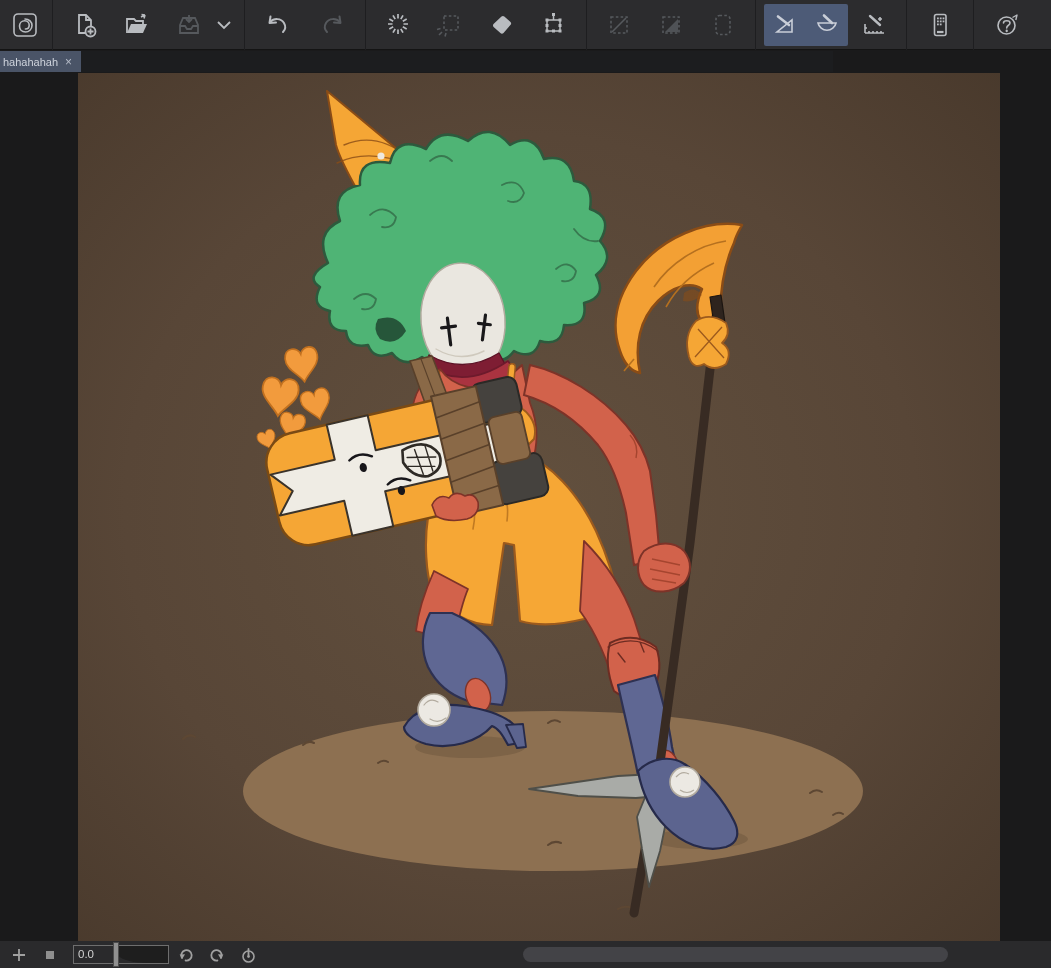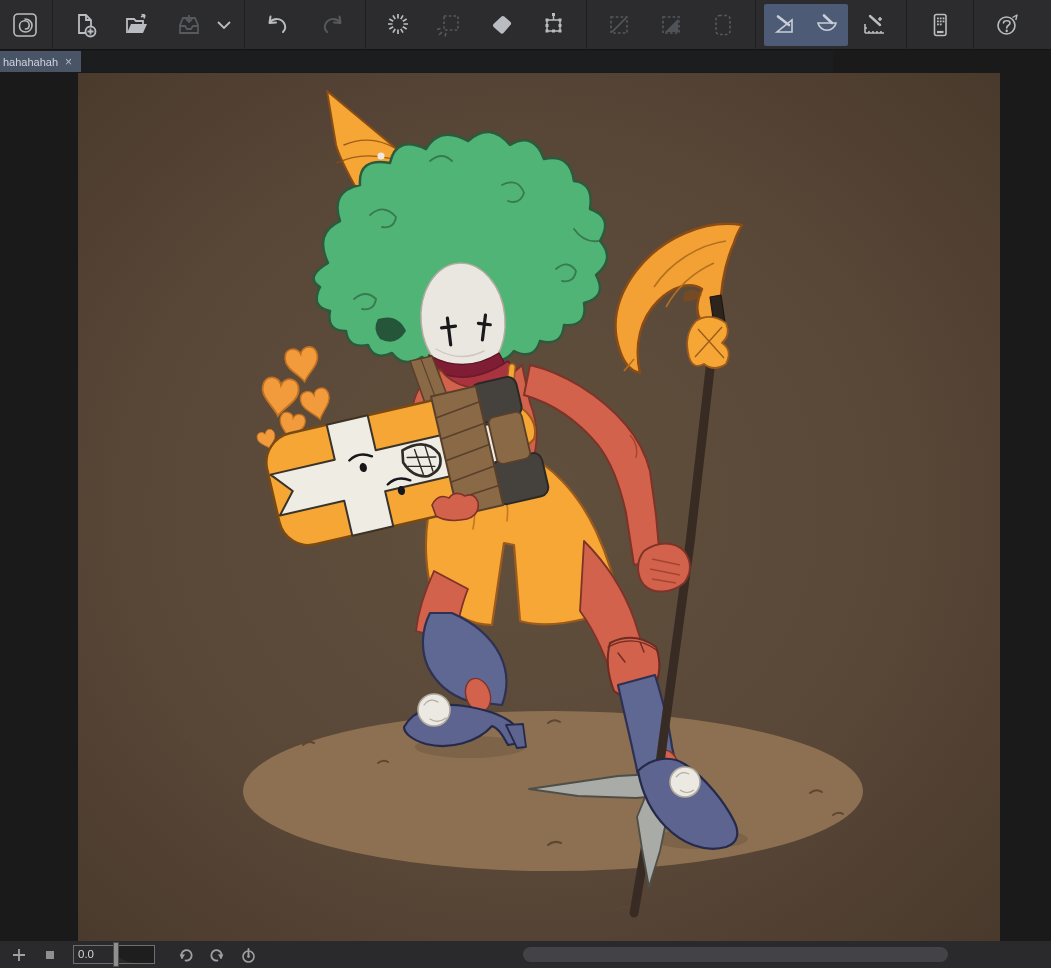--- a/index.html
+++ b/index.html
@@ -27,21 +27,21 @@
   .doc-tab .close{margin-left:7px;color:#b6bcc8;font-size:12px;line-height:1;}
 
   
   .main{position:absolute;left:0;top:72px;width:1051px;height:869px;background:#1a1a1b;}
   .canvas-viewport{position:absolute;left:78px;top:1px;width:922px;height:868px;background:#56443522;}
   .canvas-viewport svg{display:block;}
 
   
   .statusbar{position:absolute;left:0;top:941px;width:1051px;height:27px;background:#2a2a2c;color:#a0a0a0;}
   .sb-icon{position:absolute;top:5px;display:flex;align-items:center;justify-content:center;width:18px;height:18px;}
-  .angle-box{position:absolute;left:73px;top:4px;width:82px;height:19px;border:1px solid #6e6e6e;background:#2a2a2c;}
+  .angle-box{position:absolute;left:73px;top:4px;width:96px;height:19px;border:1px solid #6e6e6e;background:#2a2a2c;}
   .angle-val{position:absolute;left:4px;top:2px;font-size:11.5px;color:#d2d2d2;}
   .angle-curve{position:absolute;left:43px;top:0;right:0;bottom:0;background:#1e1e1e;
                border-radius:0 0 0 60%;}
   .angle-handle{position:absolute;left:39px;top:-4px;width:6px;height:25px;background:#909090;border:1px solid #4c4c4c;}
   .hscroll{position:absolute;left:523px;top:6px;width:425px;height:15px;background:#434347;border-radius:8px;}
 </style>
 </head>
 <body>
 
 <div class="app">

